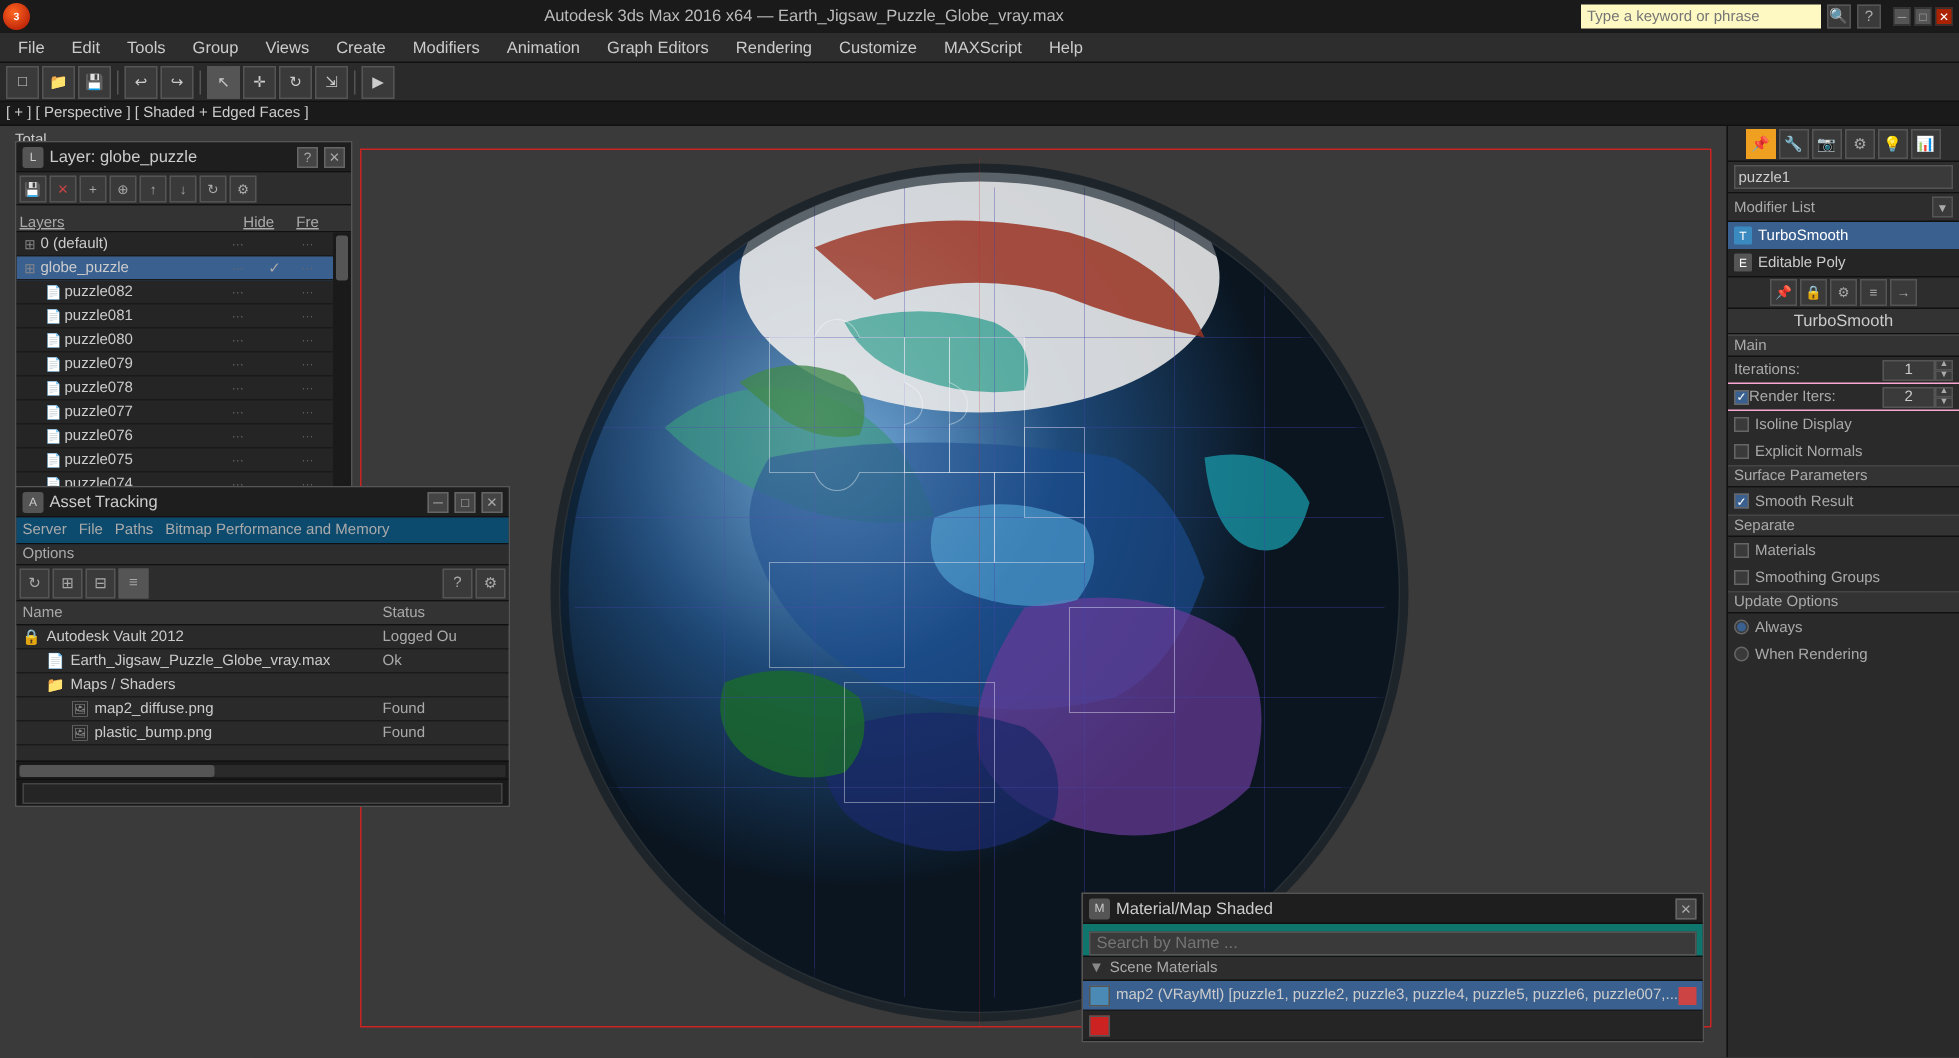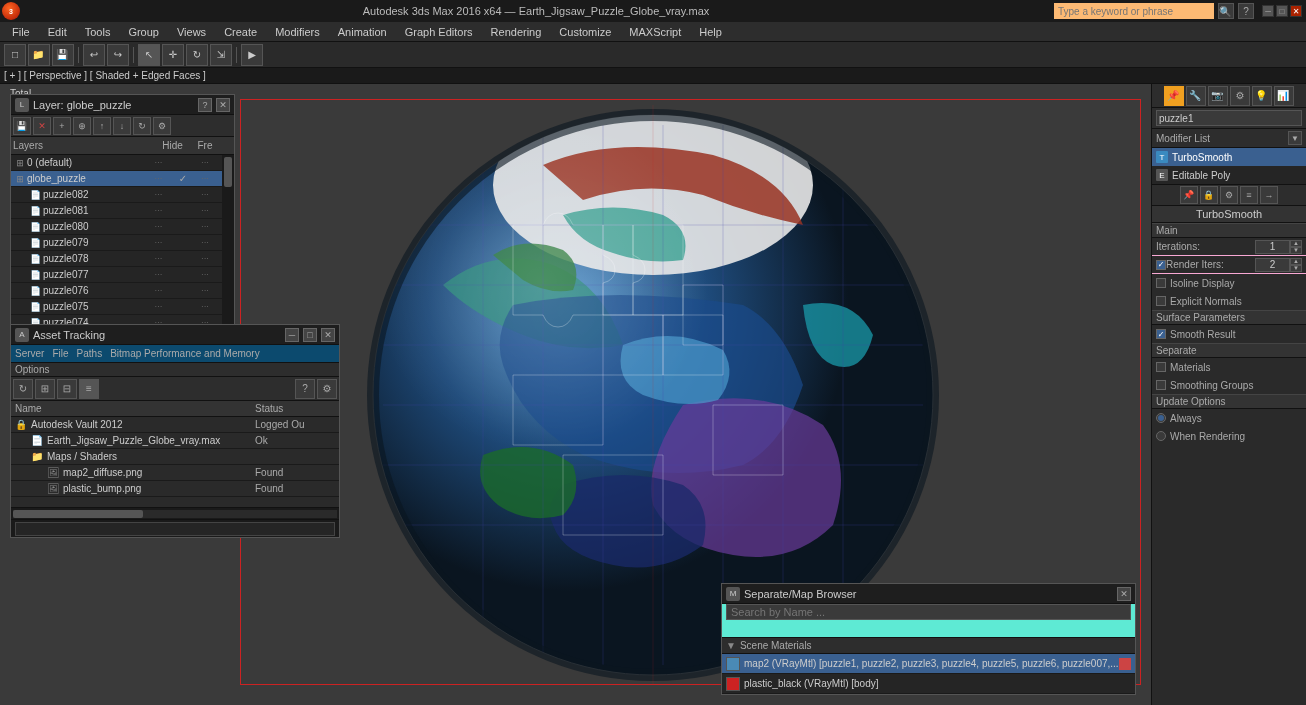--- a/index.html
+++ b/index.html
@@ -114,25 +114,26 @@
       border: 1px solid #555;
       color: #aaa;
       font-size: 9px;
       display: flex; align-items: center; justify-content: center;
       cursor: pointer;
     }
     .layer-columns {
       display: flex;
       background: #333;
       height: 18px;
-      align-items: center;
+      align-items: flex-end;
       padding: 0 2px;
       border-bottom: 1px solid #111;
       font-size: 10px;
       color: #aaa;
+      text-decoration: underline;
     }
     .layer-col-name { flex: 1; }
     .layer-col-hide { width: 35px; text-align: center; }
     .layer-col-freeze { width: 30px; text-align: center; }
     .layer-list {
       background: #252525;
       height: 200px;
       overflow-y: auto;
       overflow-x: hidden;
     }
@@ -375,24 +376,24 @@
     #material-browser {
       border: 1px solid #555;
       background: #2a2a2a;
       position: absolute;
       right: 170px;
       bottom: 10px;
       width: 415px;
       z-index: 10;
     }
     .mat-search {
-      background: #5eead4;
-      height: 34px;
-      display: flex;
-      align-items: flex-start;
+      background: #0f766e;
+      height: 22px;
+      display: flex;
+      align-items: flex-end;
       padding: 0 4px;
       gap: 4px;
       border-bottom: 1px solid #111;
     }
     .mat-search-input {
       flex: 1;
       background: #3a3a3a;
       border: 1px solid #555;
       color: #888;
       font-size: 11px;
@@ -490,21 +491,21 @@
 <div id="combined-top">
   <div class="left-logo">
     <div style="width:18px;height:18px;background:radial-gradient(circle at 40% 35%, #ff6622, #aa1100);border-radius:50%;display:flex;align-items:center;justify-content:center;font-size:7px;color:white;font-weight:bold;">3</div>
   </div>
   <div class="title-area">
     <span>Autodesk 3ds Max 2016 x64</span>
     &nbsp;—&nbsp;
     <span>Earth_Jigsaw_Puzzle_Globe_vray.max</span>
   </div>
   <div class="search-area">
-    <input id="top-search" class="" type="text" style="background: #fdba74; color: rgb(0, 0, 0); border: none; height: 16px; width: 160px; font-size: 10px; padding: 0px 4px;" placeholder="Type a keyword or phrase">
+    <input id="top-search" class="" type="text" style="background: #fef9c3; color: rgb(0, 0, 0); border: none; height: 16px; width: 160px; font-size: 10px; padding: 0px 4px;" placeholder="Type a keyword or phrase">
     <div style="width:16px;height:16px;background:#3a3a3a;border:1px solid #555;display:flex;align-items:center;justify-content:center;font-size:10px;color:#aaa;">🔍</div>
     <div style="width:16px;height:16px;background:#3a3a3a;border:1px solid #555;display:flex;align-items:center;justify-content:center;font-size:10px;color:#aaa;">?</div>
   </div>
   <div class="win-controls">
     <div class="win-btn">─</div>
     <div class="win-btn">□</div>
     <div class="win-btn" style="background:#aa2200;color:white;">✕</div>
   </div>
 </div>
 
@@ -948,36 +949,35 @@
     </div>
     <div class="param-check">
       <div style="width:10px;height:10px;background:#3a3a3a;border:1px solid #666;border-radius:50%;display:flex;align-items:center;justify-content:center;"></div>
       <span class="param-check-label">When Rendering</span>
     </div>
   </div>
 
   <div id="material-browser">
     <div class="panel-header">
       <div class="panel-icon" style="font-size:8px;">M</div>
-      <span class="panel-title">Separate/Map Browser</span>
+      <span class="panel-title">Material/Map Shaded</span>
       <div class="panel-close-btn">✕</div>
     </div>
     <div class="mat-search">
       <input type="text" class="mat-search-input" placeholder="Search by Name ..." style="">
     </div>
     <div class="mat-section">
       <span class="mat-arrow">▼</span>
       <span>Scene Materials</span>
     </div>
     <div class="mat-list" id="mat-list">
         <div class="mat-item active">
           <div class="mat-item-color" style="background: rgb(74, 138, 181);"></div>
           <div class="mat-item-text" style="overflow: hidden; white-space: nowrap; text-overflow: ellipsis;">map2 (VRayMtl) [puzzle1, puzzle2, puzzle3, puzzle4, puzzle5, puzzle6, puzzle007,...</div>
           <div class="mat-item-end" style="background: rgb(204, 68, 68);"></div>
         </div>
         <div class="mat-item">
           <div class="mat-item-color" style="background: rgb(204, 34, 34);"></div>
-          <div class="mat-item-text" style="overflow: hidden; white-space: nowrap; text-overflow: ellipsis;">plastic_black (VRayMtl) [body]</div>
         </div>
       </div>
   </div>
 
 </div>
 
 </body></html>

